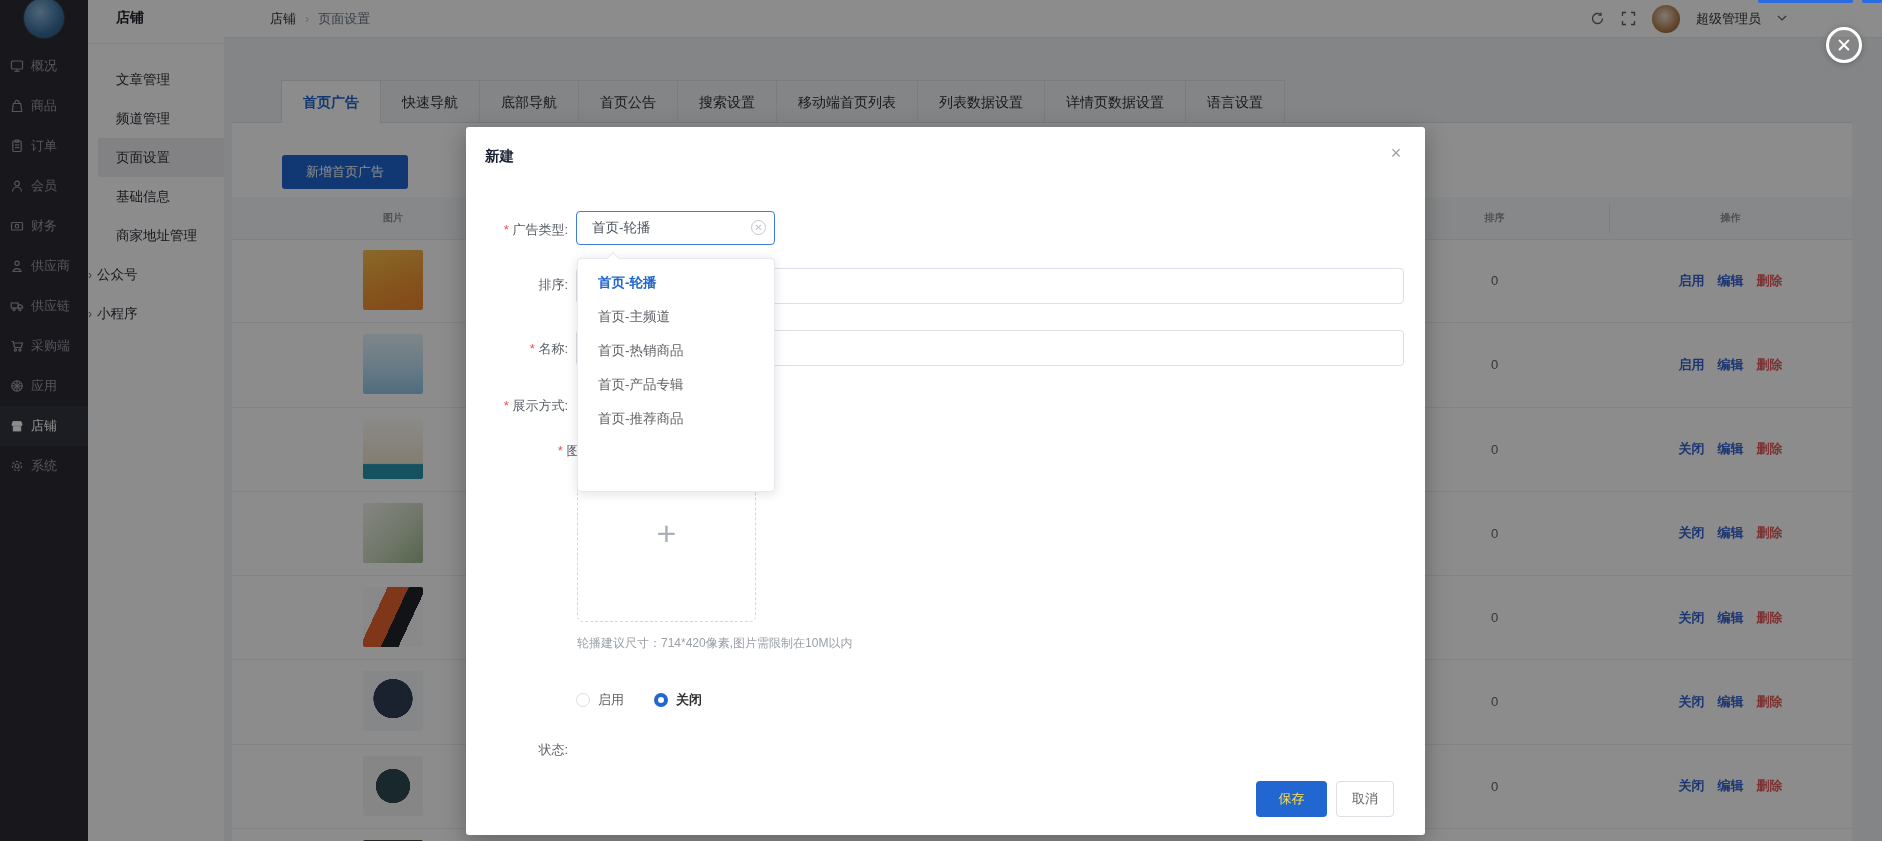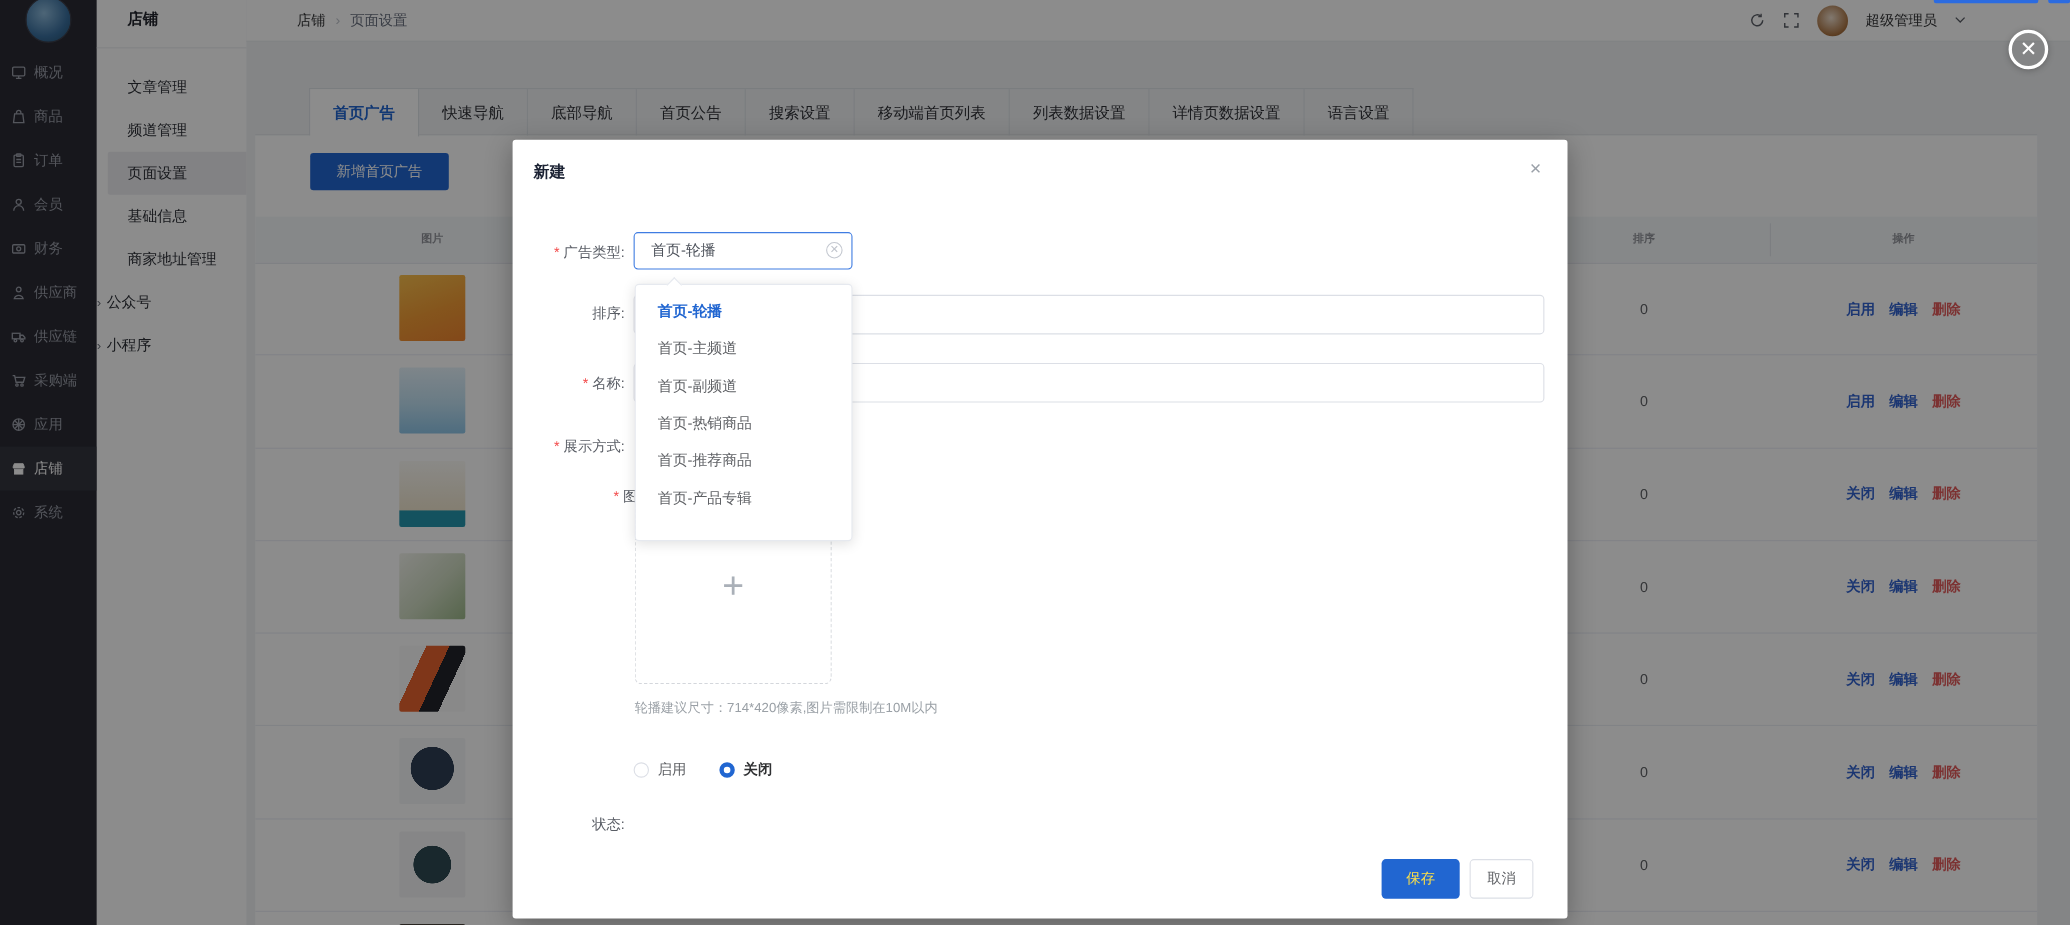--- a/index.html
+++ b/index.html
@@ -40,21 +40,21 @@
   .user-caret{width:10px;height:7px;color:#5a5e66;}
 
   
   .tabbar{position:absolute;left:281px;top:80px;height:42px;display:flex;border:1px solid #dfe3e8;border-bottom:none;z-index:2;}
   .tab{padding:0 21px;line-height:42px;font-size:14px;color:#2f3136;border-right:1px solid #dfe3e8;cursor:pointer;white-space:nowrap;}
   .tab:last-child{border-right:none;}
   .tab.active{background:#fff;color:#2166d1;font-weight:bold;height:43px;}
 
   
   .card{position:absolute;left:232px;top:122px;width:1620px;height:719px;background:#fff;border-top:1px solid #dfe3e8;overflow:hidden;z-index:1;}
-  .add-btn{position:absolute;left:50px;top:16px;width:126px;height:34px;background:#2166d1;color:#fff;border:none;border-radius:3px;
+  .add-btn{position:absolute;left:50px;top:32px;width:126px;height:34px;background:#2166d1;color:#fff;border:none;border-radius:3px;
     font-size:13px;font-family:inherit;cursor:pointer;}
   .thead{position:absolute;left:0;top:74px;width:1620px;height:42px;background:#f5f7fa;border-bottom:1px solid #e8ebf0;}
   .th{position:absolute;top:0;height:42px;line-height:42px;text-align:center;color:#909399;font-size:10px;font-weight:bold;}
   .th-img{left:0;width:322px;}
   .th-sort{left:1148px;width:229px;}
   .th-act{left:1377px;width:243px;}
   .th-divider{position:absolute;left:1377px;top:6px;width:1px;height:30px;background:#e2e6ec;}
   .tbody{position:absolute;left:0;top:116px;width:1620px;}
   .trow{position:relative;height:83.3px;border-bottom:1px solid #ebeef5;}
   .row-img{position:absolute;left:131px;top:11px;width:60px;height:60px;border-radius:2px;background:#eee;}
@@ -394,20 +394,19 @@
 
     <div class="modal-footer">
       <button class="btn-save">保存</button>
       <button class="btn-cancel">取消</button>
     </div>
 
     <div class="dropdown">
       <div class="dd-arrow"></div>
       <div class="dd-item selected">首页-轮播</div>
       <div class="dd-item">首页-主频道</div>
-      <div class="dd-item">首页-副频道</div>
       <div class="dd-item">首页-热销商品</div>
+      <div class="dd-item">首页-产品专辑</div>
       <div class="dd-item">首页-推荐商品</div>
-      <div class="dd-item">首页-产品专辑</div>
     </div>
   </div>
 
 </div>
 
 </body></html>

